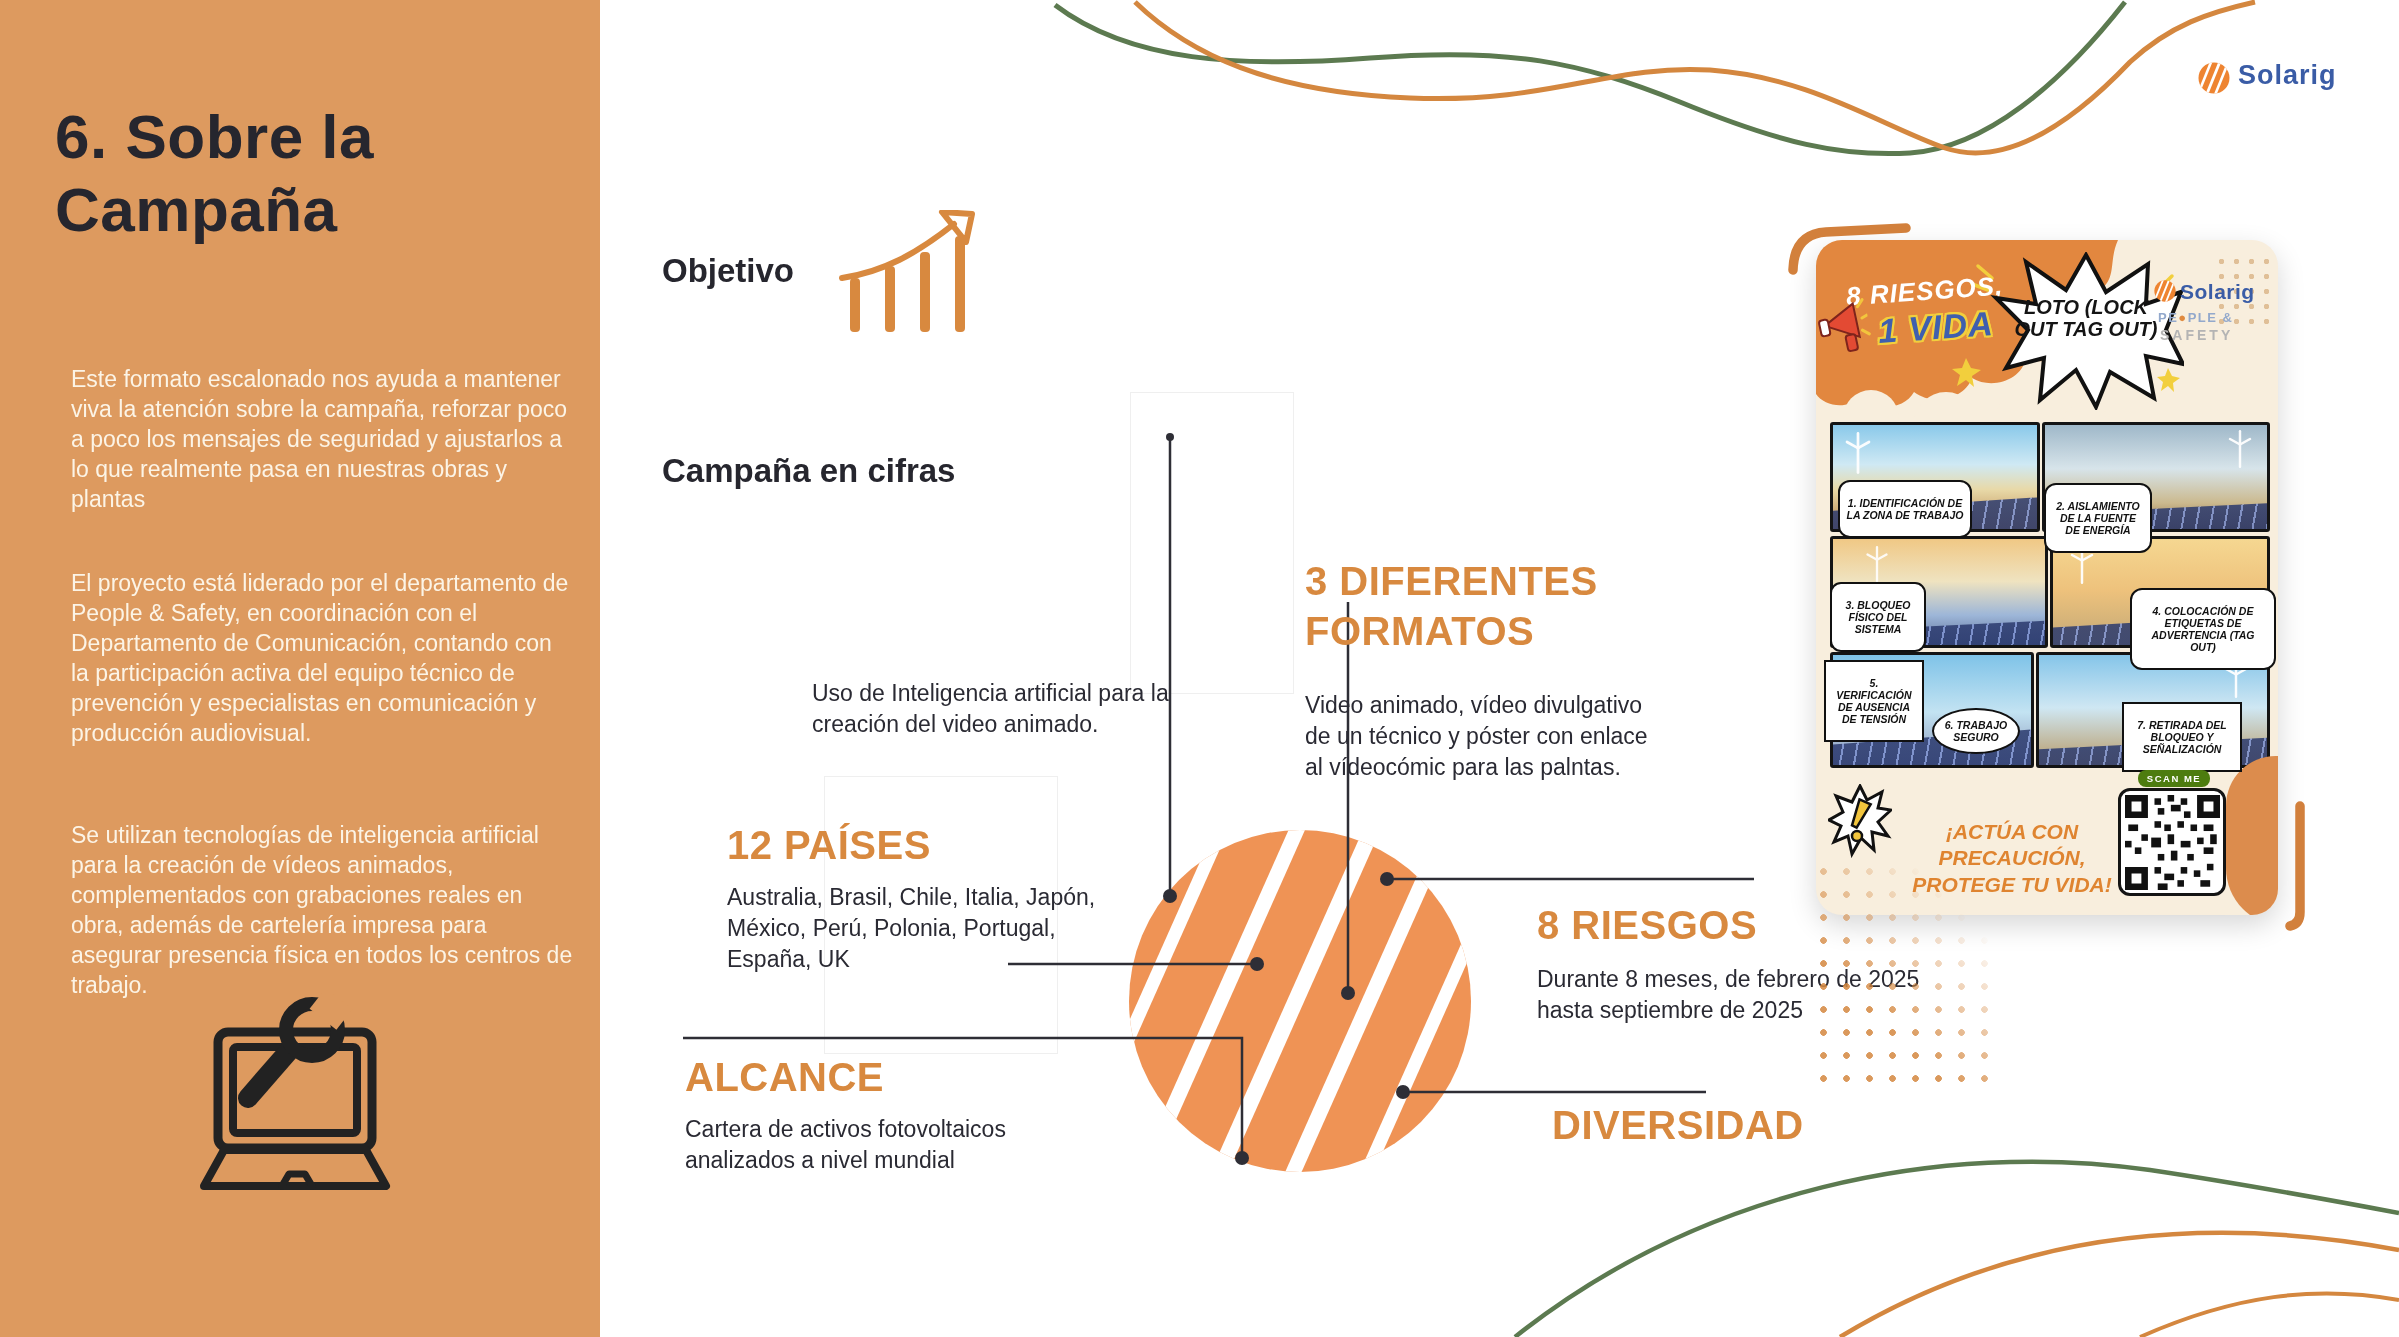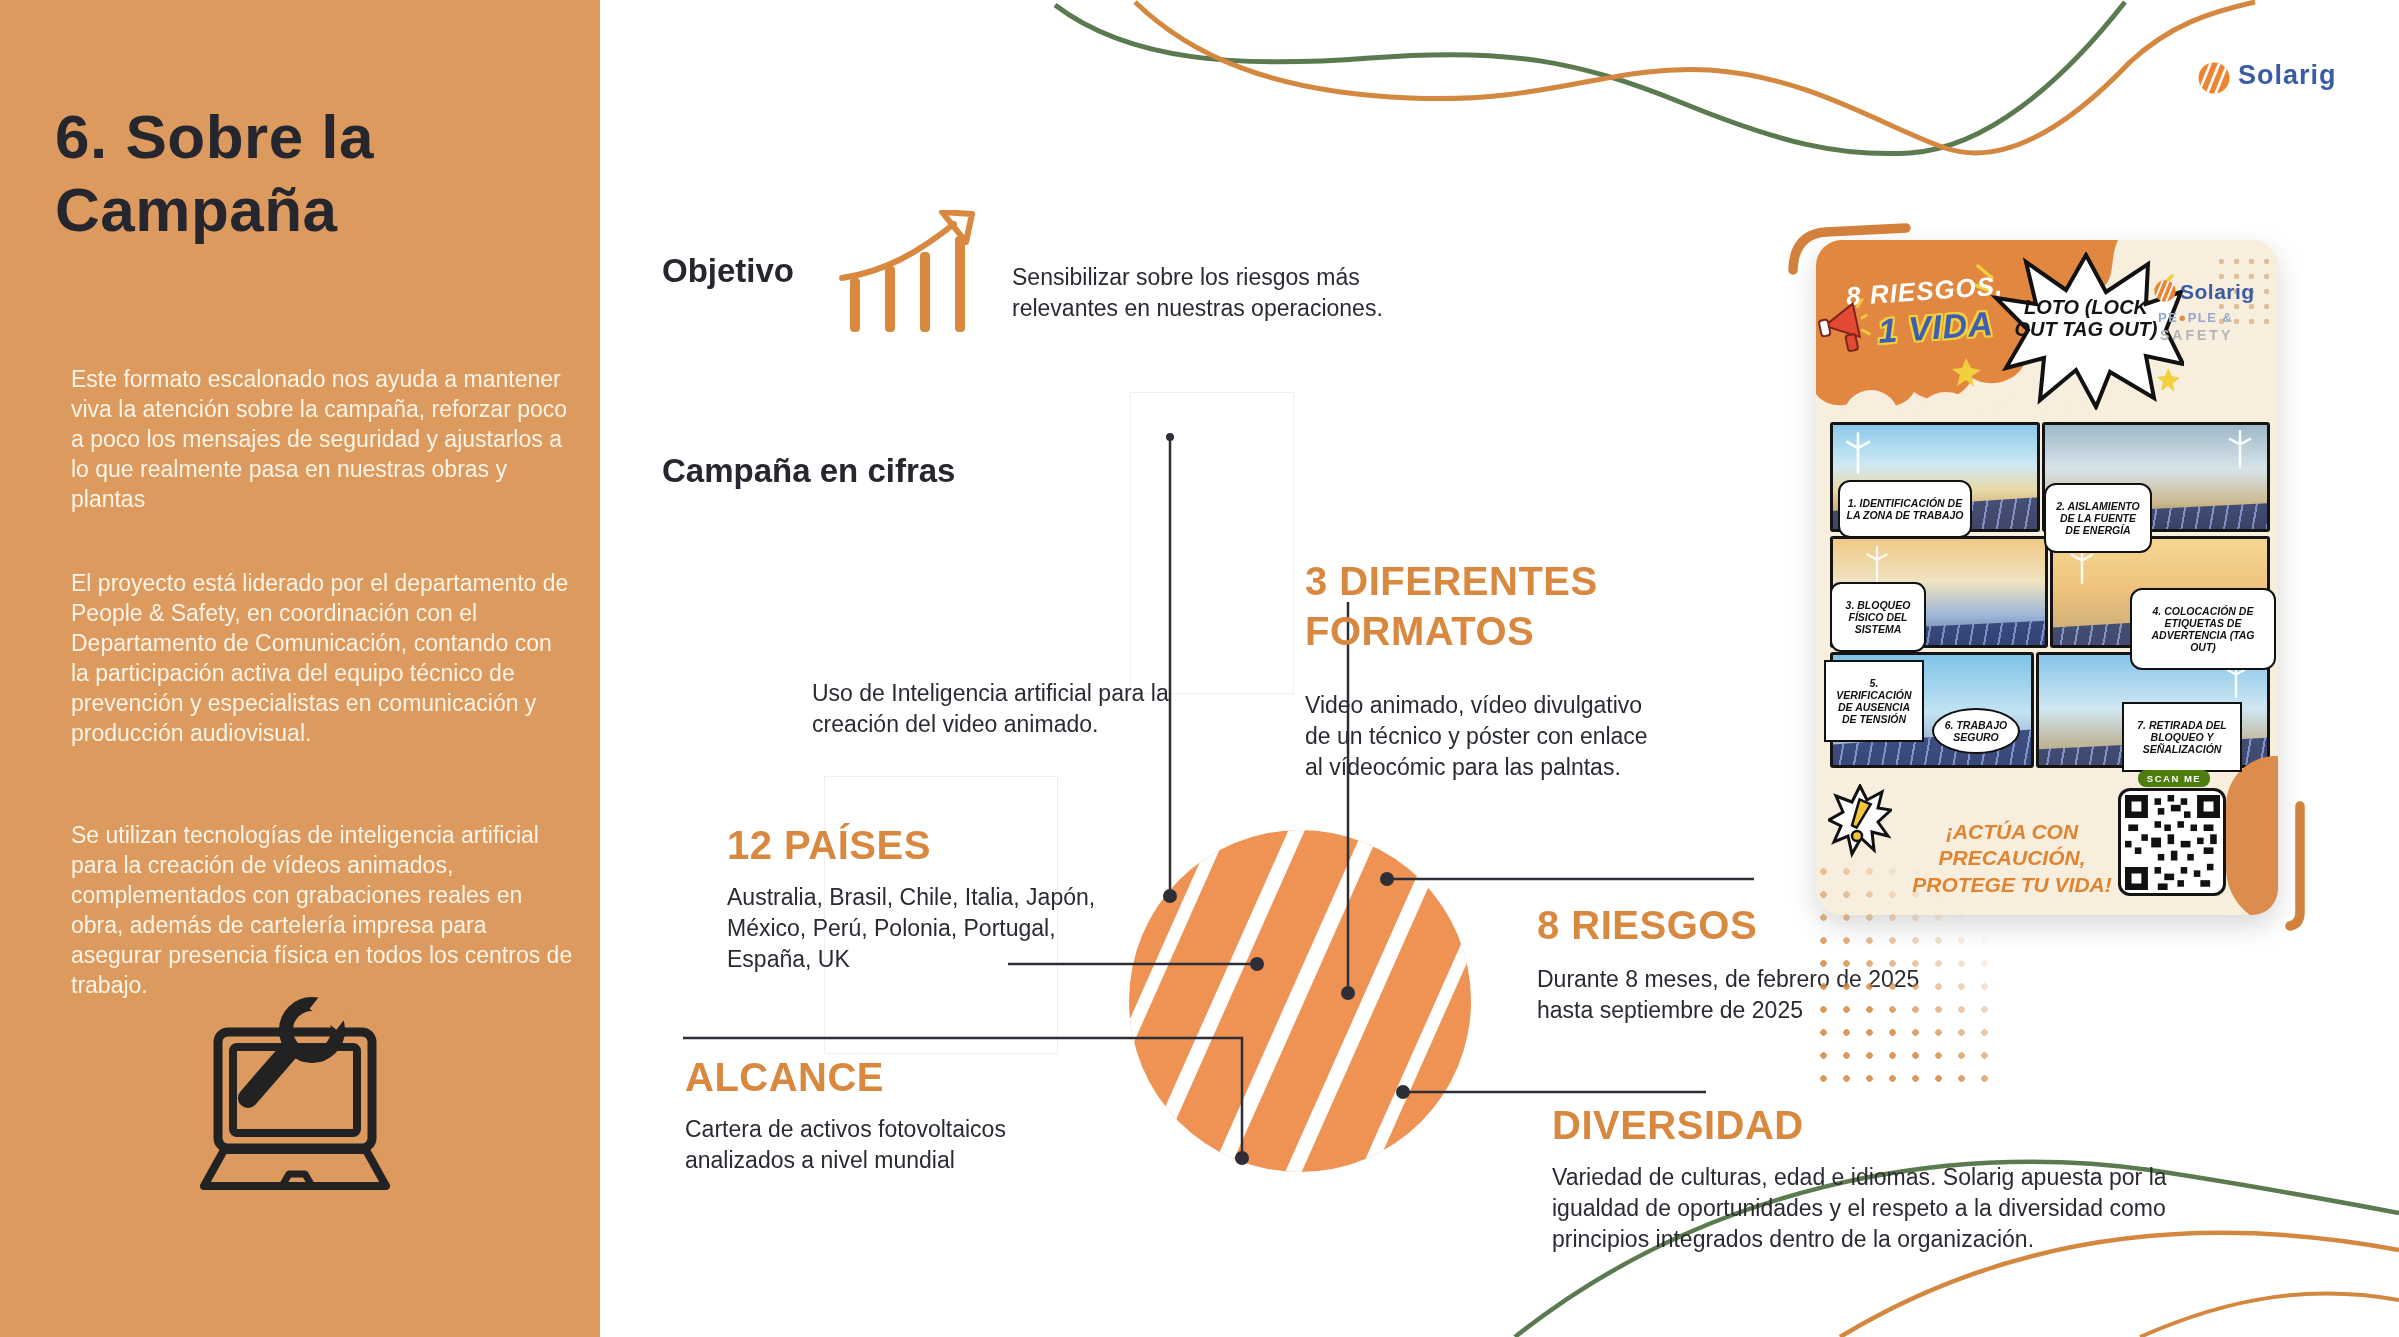--- a/index.html
+++ b/index.html
@@ -130,22 +130,20 @@
   <svg class="abs txt-layer" style="left:838px;top:210px;" width="142" height="126" viewBox="0 0 142 126">
     <g fill="#d8893f">
       <rect x="12" y="68" width="10" height="54" rx="4"></rect>
       <rect x="47" y="56" width="10" height="66" rx="4"></rect>
       <rect x="82" y="42" width="10" height="80" rx="4"></rect>
       <rect x="117" y="26" width="10" height="96" rx="4"></rect>
     </g>
     <path d="M4,68 C45,62 78,44 116,14" fill="none" stroke="#d8893f" stroke-width="6" stroke-linecap="round"></path>
     <polygon points="104,2 134,4 128,32" fill="none" stroke="#d8893f" stroke-width="6" stroke-linejoin="round"></polygon>
   </svg>
-  <div class="body-txt pre txt-layer" style="left:1012px;top:262px;">Sensibilizar sobre los riesgos más
-relevantes en nuestras operaciones.</div>
 
   <div class="h-dark txt-layer" style="left:662px;top:452px;">Campaña en cifras</div>
 
   <svg class="abs" style="left:1128px;top:829px;z-index:5;" width="344" height="344" viewBox="0 0 344 344">
     <defs>
         <clipPath id="gc">
           <circle cx="172" cy="172" r="171"></circle>
         </clipPath>
       </defs>
     <g clip-path="url(#gc)">
@@ -196,23 +194,20 @@
 
   <div class="stat-title txt-layer" style="left:1537px;top:900px;">8 RIESGOS</div>
   <div class="body-txt pre txt-layer" style="left:1537px;top:964px;">Durante 8 meses, de febrero de 2025
 hasta septiembre de 2025</div>
 
   <div class="stat-title txt-layer" style="left:685px;top:1052px;">ALCANCE</div>
   <div class="body-txt pre txt-layer" style="left:685px;top:1114px;">Cartera de activos fotovoltaicos
 analizados a nivel mundial</div>
 
   <div class="stat-title txt-layer" style="left:1552px;top:1100px;">DIVERSIDAD</div>
-  <div class="body-txt pre txt-layer" style="left:1552px;top:1162px;">Variedad de culturas, edad e idiomas. Solarig apuesta por la
-igualdad de oportunidades y el respeto a la diversidad como
-principios integrados dentro de la organización.</div>
 
   <svg class="abs" style="left:0;top:0;z-index:35;pointer-events:none;" width="2399" height="1337" viewBox="0 0 2399 1337">
     <g fill="none" stroke="#d2803c" stroke-width="9.5" stroke-linecap="round">
       <path d="M1906,228 L1826,232 Q1794,234 1793,270"></path>
       <path d="M2300,806 L2300,912 Q2300,924 2290,926"></path>
     </g>
   </svg>
 
   <div class="poster">
 

